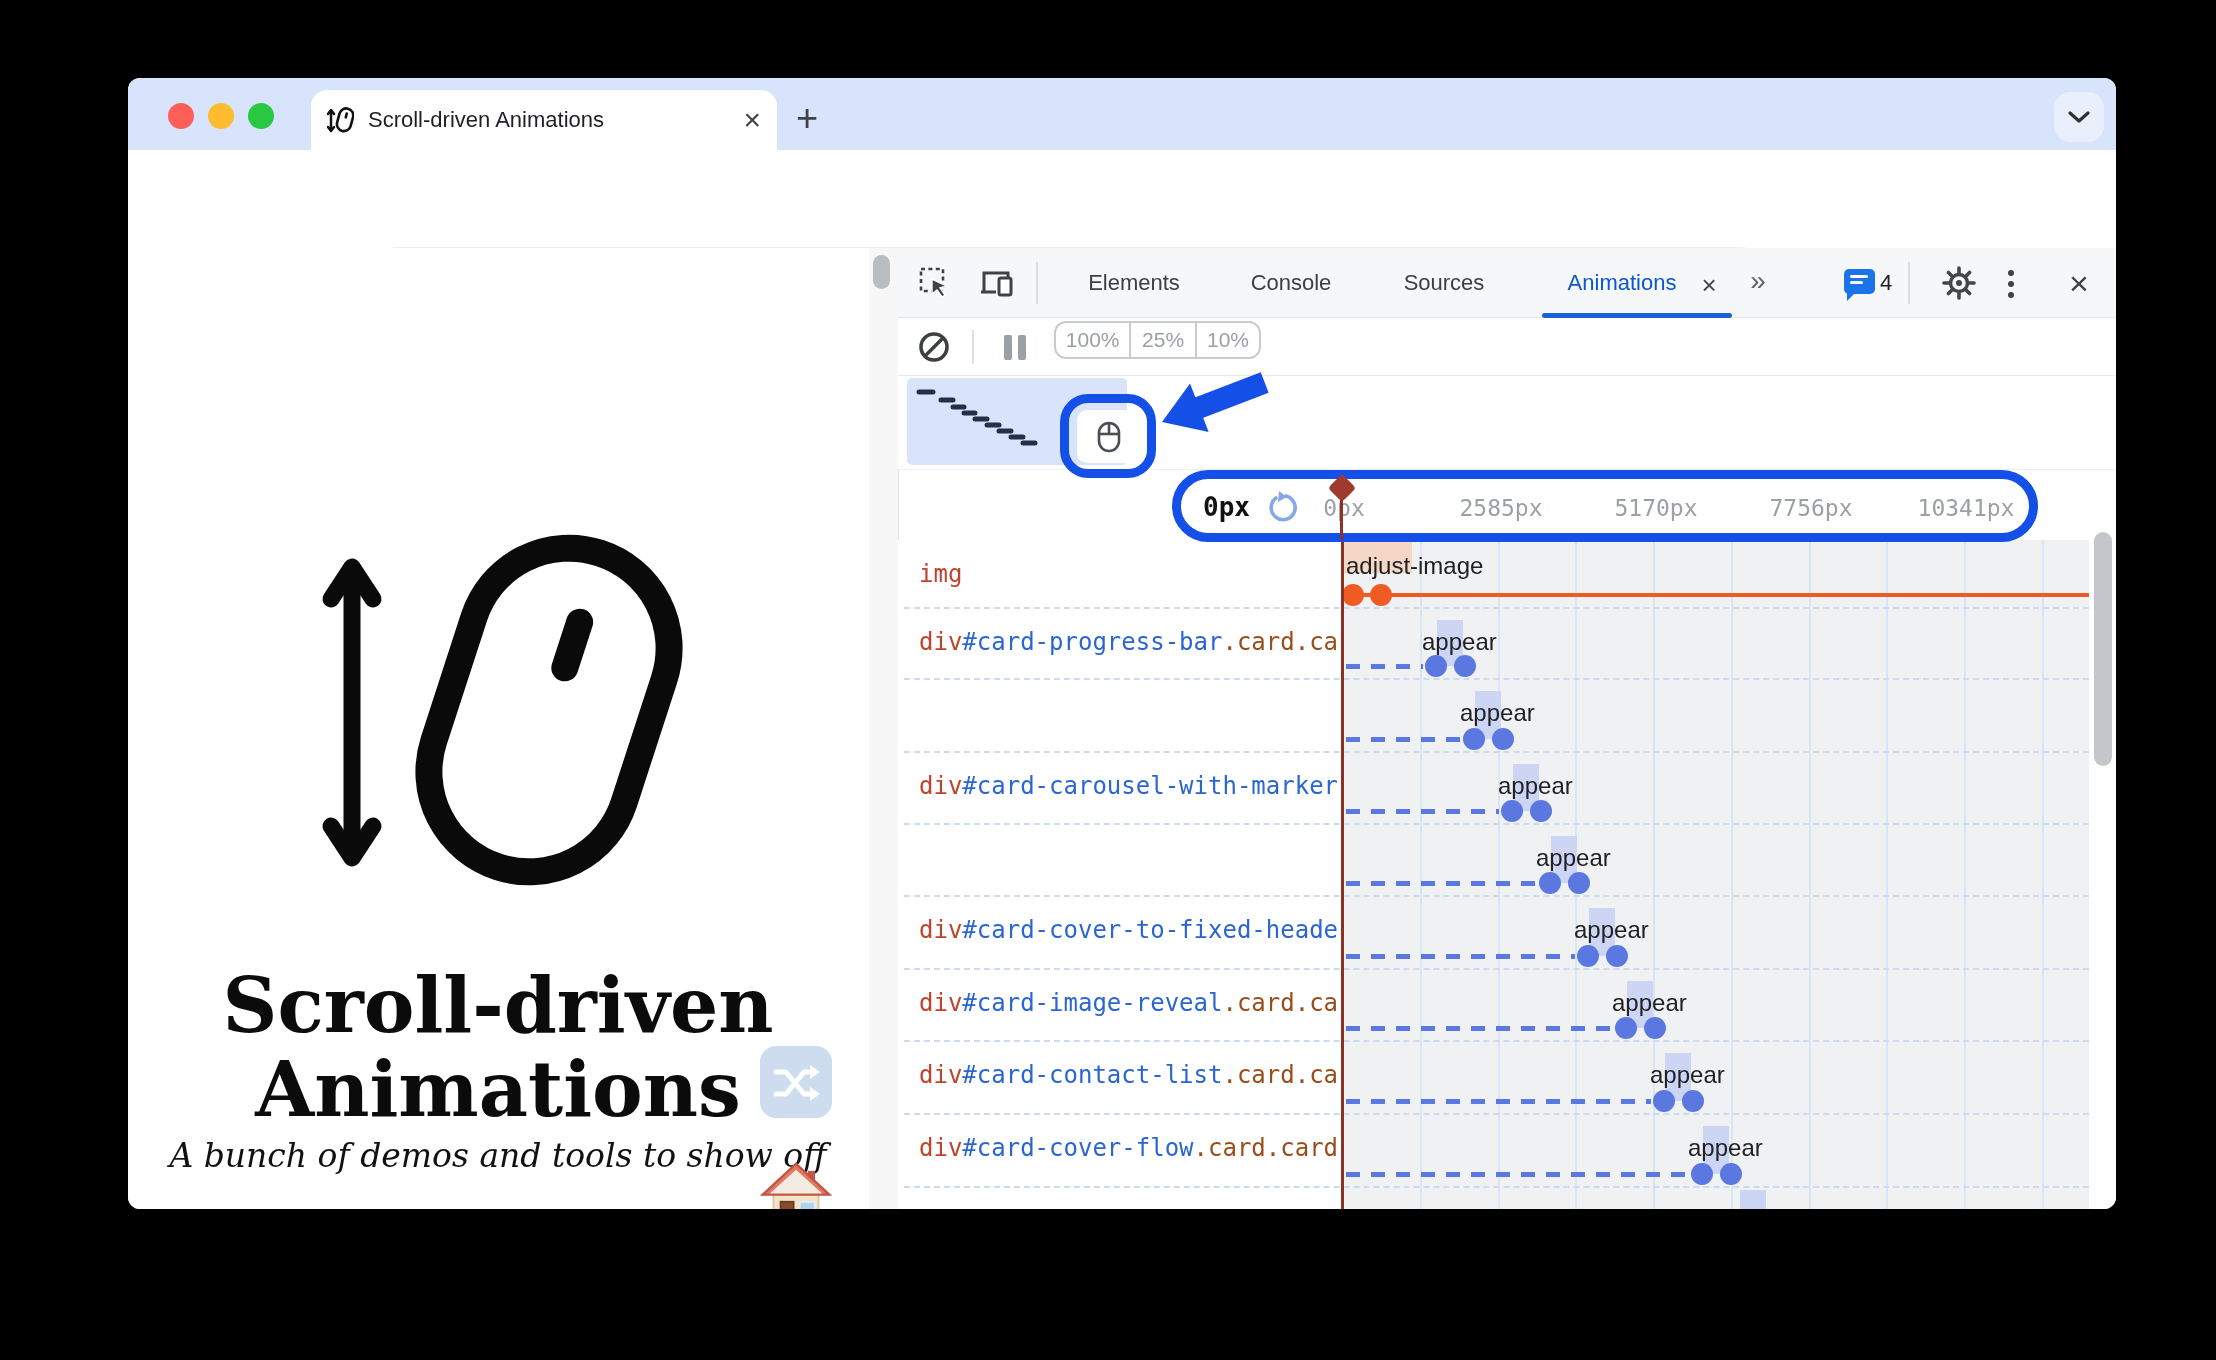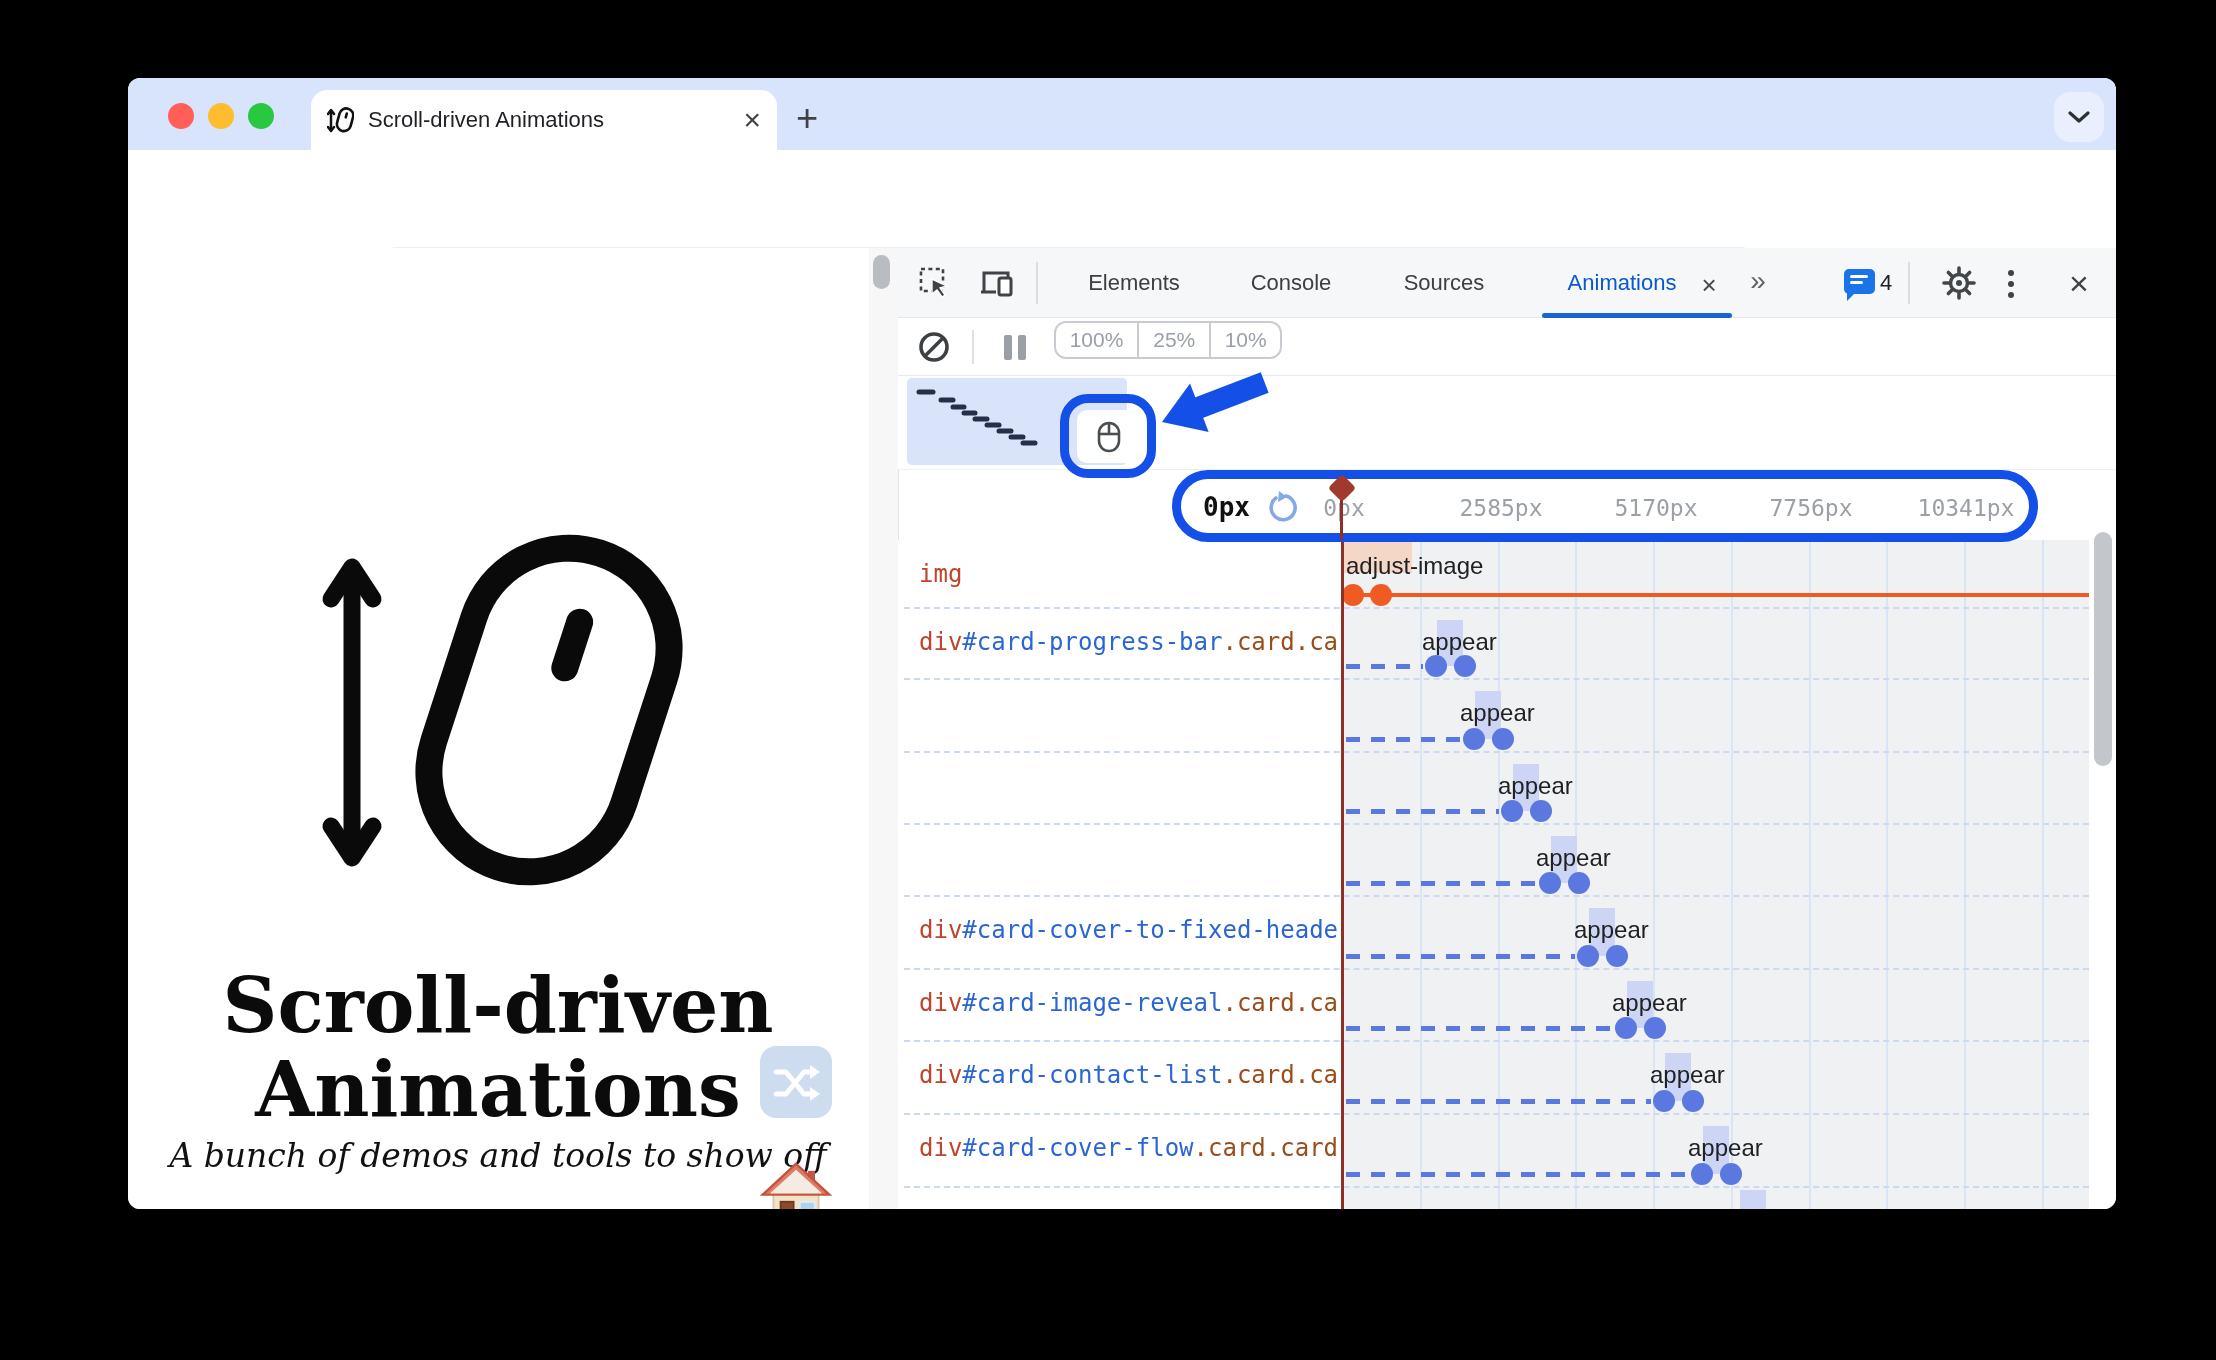--- a/index.html
+++ b/index.html
@@ -44,21 +44,21 @@
   .devtools{position:absolute;left:770px;top:170px;width:1218px;height:961px;background:#fff;border-left:1px solid #dfe3e8;box-sizing:border-box;}
   .dtabbar{position:absolute;left:770px;top:170px;width:1218px;height:70px;background:#f5f7f9;border-bottom:1px solid #e4e7ea;box-sizing:border-box;}
   .dtab{position:absolute;top:192px;transform:translateX(-50%);font-size:22px;color:#3c4043;white-space:nowrap;}
   .ddiv{position:absolute;width:2px;background:#dadde1;}
   .underline{position:absolute;left:1414px;top:235px;width:190px;height:5px;background:#1a63d6;border-radius:3px;}
   .chat{position:absolute;left:1716px;top:191px;width:31px;height:25px;background:#1a73e8;border-radius:5px;}
   .chat:after{content:"";position:absolute;left:3px;bottom:-7px;border:5px solid transparent;border-top-color:#1a73e8;border-left-color:#1a73e8;}
   .chat .ln{position:absolute;left:6px;height:3px;background:#fff;border-radius:2px;}
   .dtoolbar{position:absolute;left:770px;top:240px;width:1218px;height:58px;background:#fff;border-bottom:1px solid #e8eaed;box-sizing:border-box;}
   .pausebar{position:absolute;top:257px;width:8px;height:25px;background:#9aa0a6;border-radius:2px;}
-  .seg{position:absolute;left:926px;top:243px;width:228px;height:38px;border:2px solid #c8ccd2;border-radius:12px;
+  .seg{position:absolute;left:926px;top:243px;width:207px;height:38px;border:2px solid #c8ccd2;border-radius:12px;
        display:flex;box-sizing:border-box;}
   .seg span{font-size:21px;color:#9aa0a6;display:flex;align-items:center;justify-content:center;}
   .seg span+span{border-left:2px solid #c8ccd2;}
   .dpreview{position:absolute;left:770px;top:298px;width:1218px;height:94px;background:#fff;border-bottom:1px solid #eef0f3;box-sizing:border-box;}
   .thumbnail{position:absolute;left:779px;top:300px;width:220px;height:87px;background:#d9e4fb;border-radius:5px;}
   .badge{position:absolute;left:949px;top:332px;width:64px;height:53px;background:#fff;border-radius:10px;
        display:flex;align-items:center;justify-content:center;}
   .ringsq{position:absolute;left:932px;top:316px;width:96px;height:84px;border:9px solid #1450e8;border-radius:28px;box-sizing:border-box;z-index:30;}
   .bluearrow{position:absolute;left:1034px;top:316px;width:112px;height:56px;transform:rotate(-21deg);transform-origin:0 50%;z-index:31;}
   .bluearrow .head{position:absolute;left:0;top:2px;width:0;height:0;border-top:26px solid transparent;border-bottom:26px solid transparent;border-right:40px solid #1450e8;}
@@ -321,20 +321,21 @@
         <div class="bdot" style="left: 527px; top: 115px;"></div>
         <div class="bdot" style="left: 556px; top: 115px;"></div>
         <div class="annname" style="left: 524px; top: 88px;">appear</div>
         <div class="rowsep" style="top: 211px;"></div>
         <div class="kbar" style="left: 577px; top: 151px; height: 48px;"></div>
         <div class="dashline" style="left: 448px; top: 197px; width: 115px;"></div>
         <div class="bdot" style="left: 565px; top: 188px;"></div>
         <div class="bdot" style="left: 594px; top: 188px;"></div>
         <div class="annname" style="left: 562px; top: 159px;">appear</div>
         <div class="rowsep" style="top: 283px;"></div>
+        <div class="rowlabel" style="top: 232px;"><span class="t-tag">div</span><span class="t-id">#card-carousel-with-marker</span></div>
         <div class="kbar" style="left: 615px; top: 224px; height: 47px;"></div>
         <div class="dashline" style="left: 448px; top: 269px; width: 153px;"></div>
         <div class="bdot" style="left: 603px; top: 260px;"></div>
         <div class="bdot" style="left: 632px; top: 260px;"></div>
         <div class="annname" style="left: 600px; top: 232px;">appear</div>
         <div class="rowsep" style="top: 355px;"></div>
         <div class="kbar" style="left: 653px; top: 296px; height: 47px;"></div>
         <div class="dashline" style="left: 448px; top: 341px; width: 191px;"></div>
         <div class="bdot" style="left: 641px; top: 332px;"></div>
         <div class="bdot" style="left: 670px; top: 332px;"></div>

